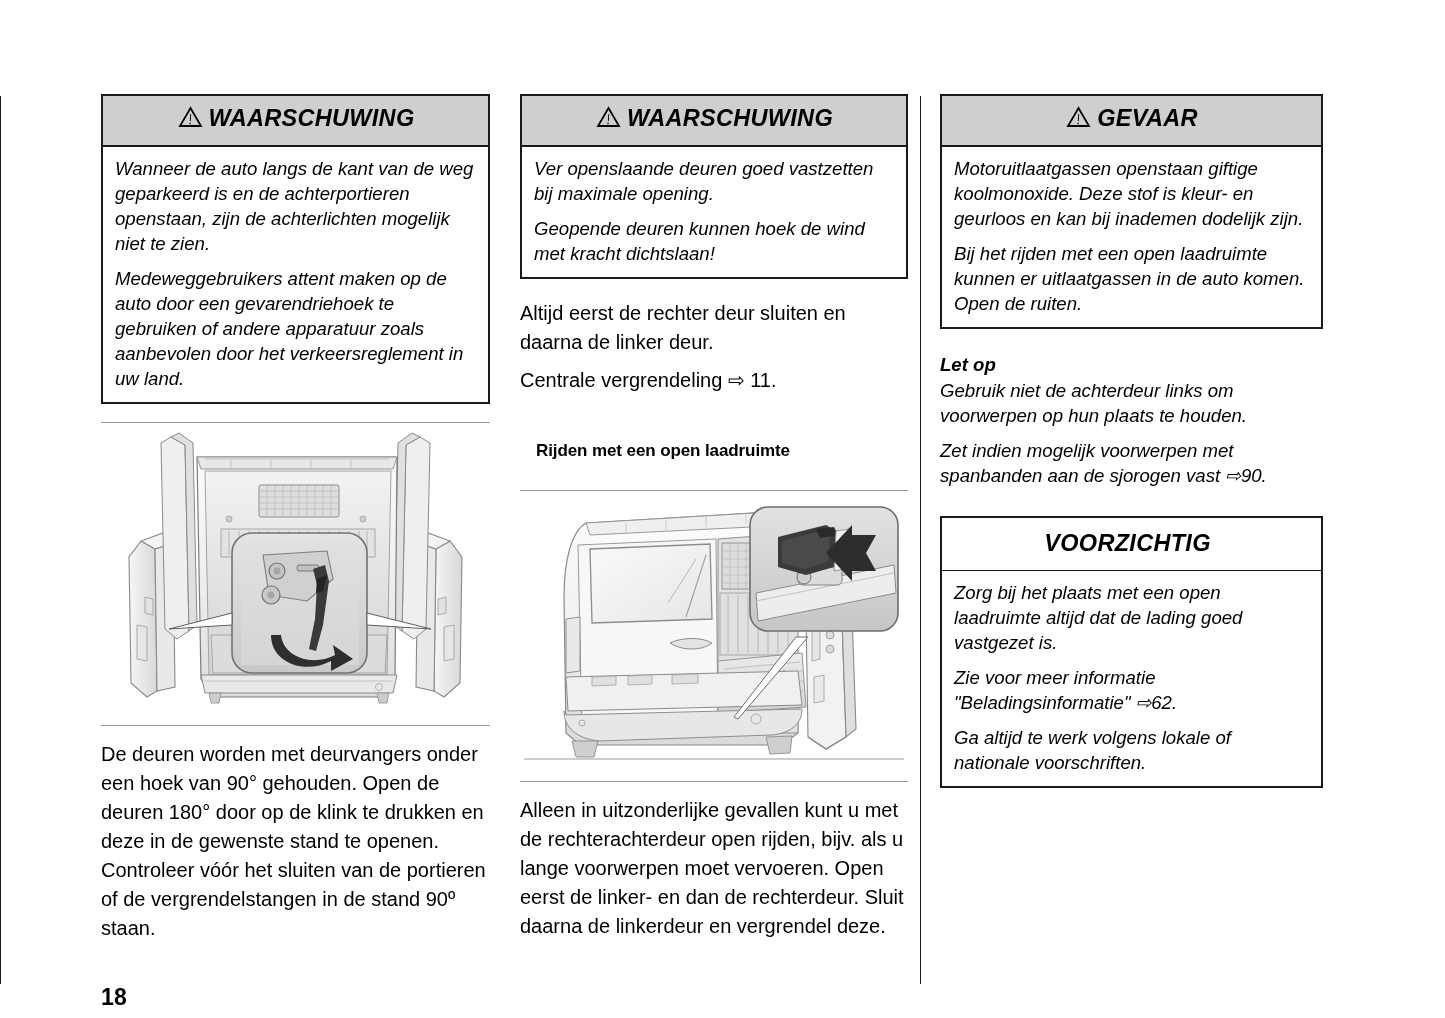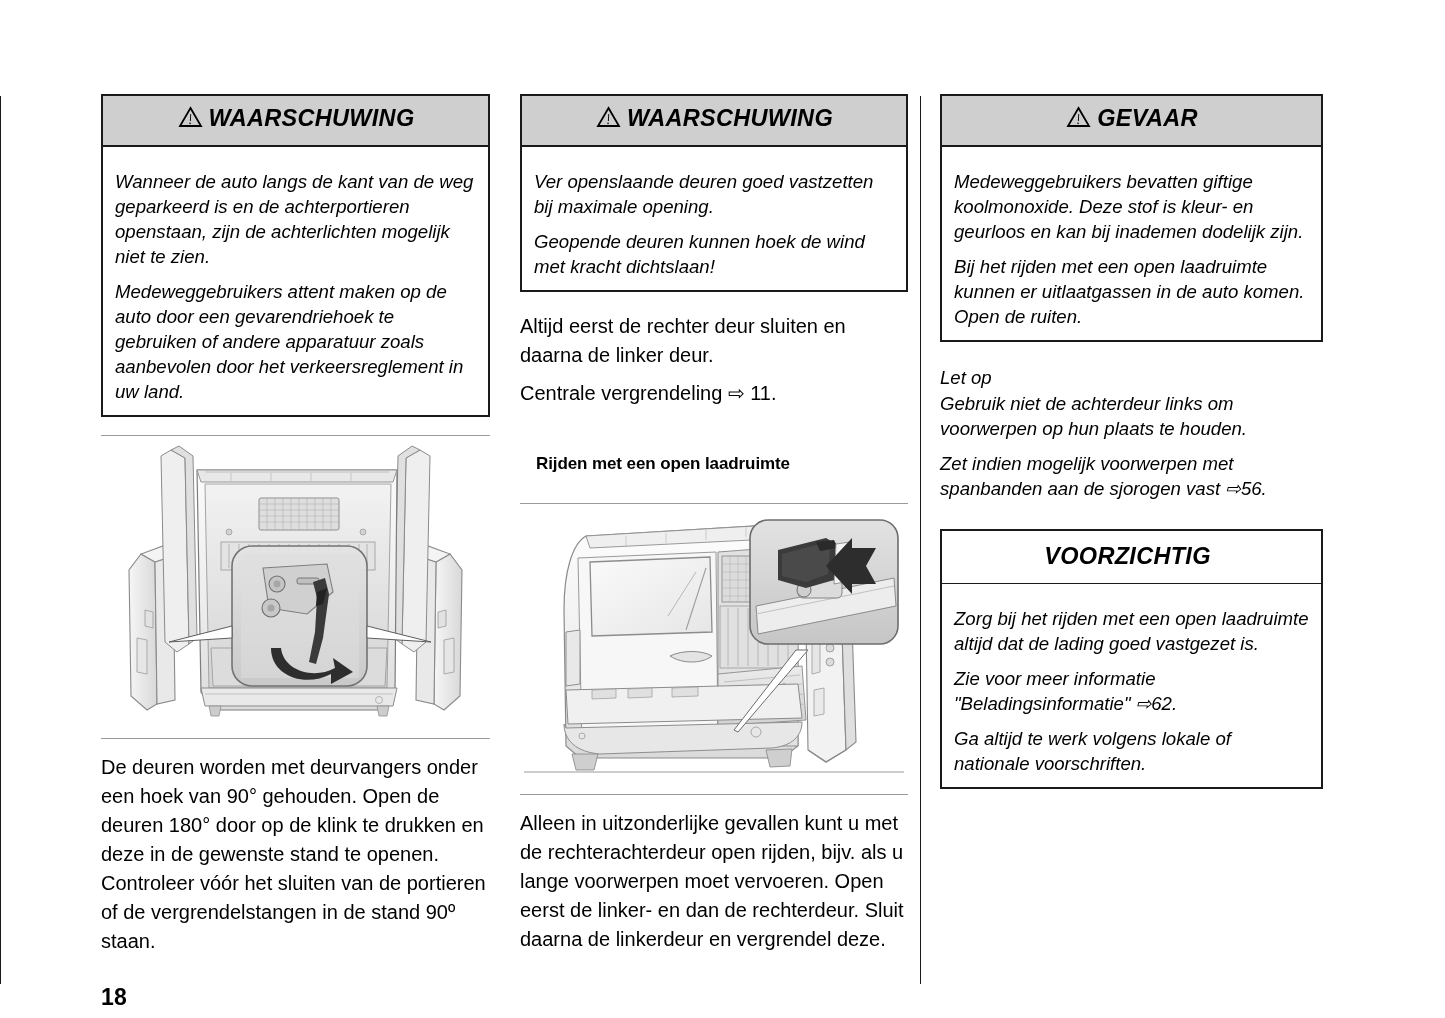--- a/index.html
+++ b/index.html
@@ -73,21 +73,21 @@
     background: #ffffff;
     border-bottom: 1.5px solid #1a1a1a;
     padding: 12px 14px 13px 6px;
   }
   .warn-icon {
     display: inline-block;
     vertical-align: -2px;
     margin-right: 6px;
   }
   .notice-body {
-    padding: 22px 12px 11px 12px;
+    padding: 9px 12px 11px 12px;
   }
   .notice-body p {
     margin: 0 0 10px 0;
     font-style: italic;
     font-size: 18.6px;
     line-height: 25px;
   }
   .notice-body p:last-child { margin-bottom: 0; }
 
   
@@ -100,21 +100,21 @@
 
   .para-italic {
     margin: 0 0 10px 0;
     font-style: italic;
     font-size: 18.6px;
     line-height: 25px;
   }
   .para-italic:last-child { margin-bottom: 0; }
 
   .note-title {
-    font-weight: normal;
+    font-weight: bold;
     font-style: italic;
     font-size: 18.6px;
     line-height: 24px;
     margin: 0 0 1px 0;
   }
 
   .section-heading {
     font-weight: bold;
     font-size: 17px;
     line-height: 26px;
@@ -476,39 +476,39 @@
       <div class="notice-head">
         <span class="warn-icon">
           <svg width="26" height="22" viewBox="0 0 26 22" aria-hidden="true">
             <path d="M13.5 2 L24 20 L3 20 Z" fill="none" stroke="#000" stroke-width="1.8"></path>
             <path d="M13.3 8 L14.2 8 L13.8 15 L12.9 15 Z" fill="#000"></path>
             <rect x="12.4" y="16.6" width="1.3" height="1.5" fill="#000"></rect>
           </svg>
         </span><span>GEVAAR</span>
       </div>
       <div class="notice-body">
-        <p>Medeweggebruikers bevatten giftige koolmonoxide. Deze stof is kleur- en geurloos en kan bij inademen dodelijk zijn.</p>
+        <p>Motoruitlaatgassen openstaan giftige koolmonoxide. Deze stof is kleur- en geurloos en kan bij inademen dodelijk zijn.</p>
         <p>Bij het rijden met een open laadruimte kunnen er uitlaatgassen in de auto komen. Open de ruiten.</p>
       </div>
     </div>
 
     <div class="spacer-24"></div>
 
     <div class="note-title">Let op</div>
     <p class="para-italic">Gebruik niet de achterdeur links om voorwerpen op hun plaats te houden.</p>
-    <p class="para-italic">Zet indien mogelijk voorwerpen met spanbanden aan de sjorogen vast ⇨56.</p>
+    <p class="para-italic">Zet indien mogelijk voorwerpen met spanbanden aan de sjorogen vast ⇨90.</p>
 
     <div class="spacer-18"></div>
 
     <div class="notice">
       <div class="notice-head plain">
         <span>VOORZICHTIG</span>
       </div>
       <div class="notice-body">
-        <p>Zorg bij het rijden met een open laadruimte altijd dat de lading goed vastgezet is.</p>
+        <p>Zorg bij het plaats met een open laadruimte altijd dat de lading goed vastgezet is.</p>
         <p>Zie voor meer informatie "Beladingsinformatie" ⇨62.</p>
         <p>Ga altijd te werk volgens lokale of nationale voorschriften.</p>
       </div>
     </div>
   </div>
 
   <div class="page-number">18</div>
 </div>
 
 </body></html>

